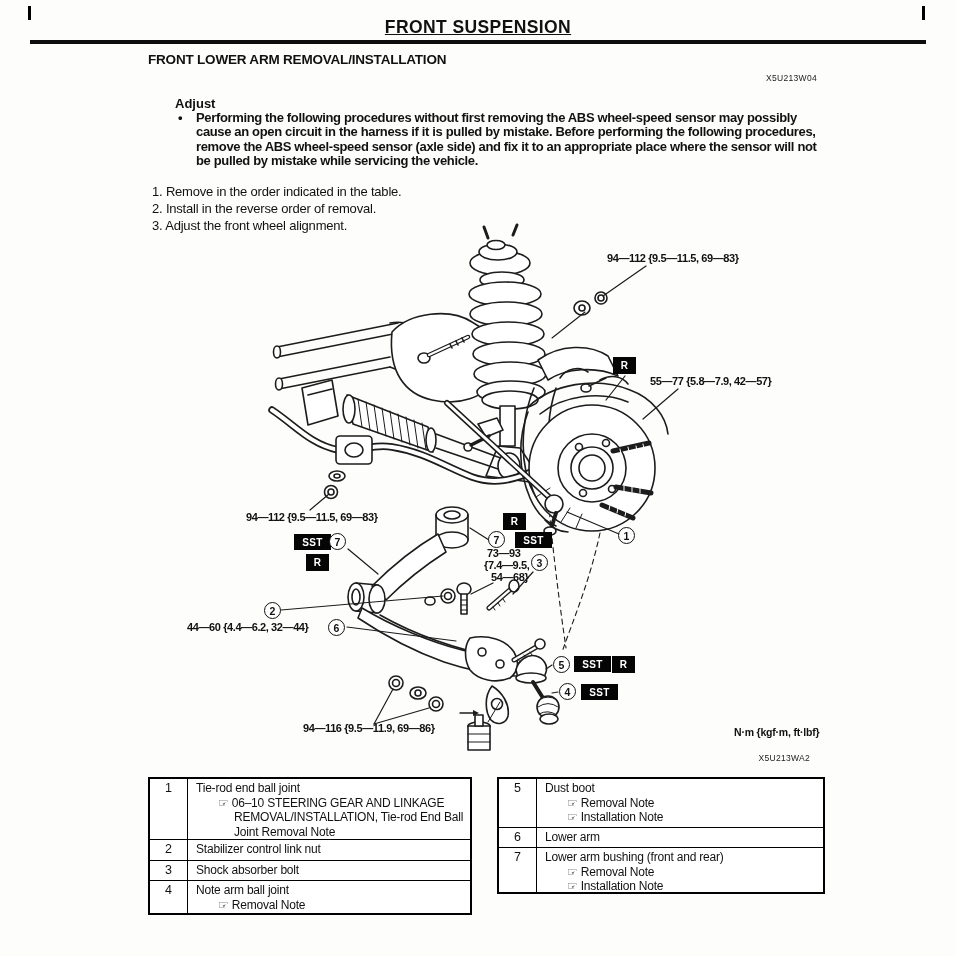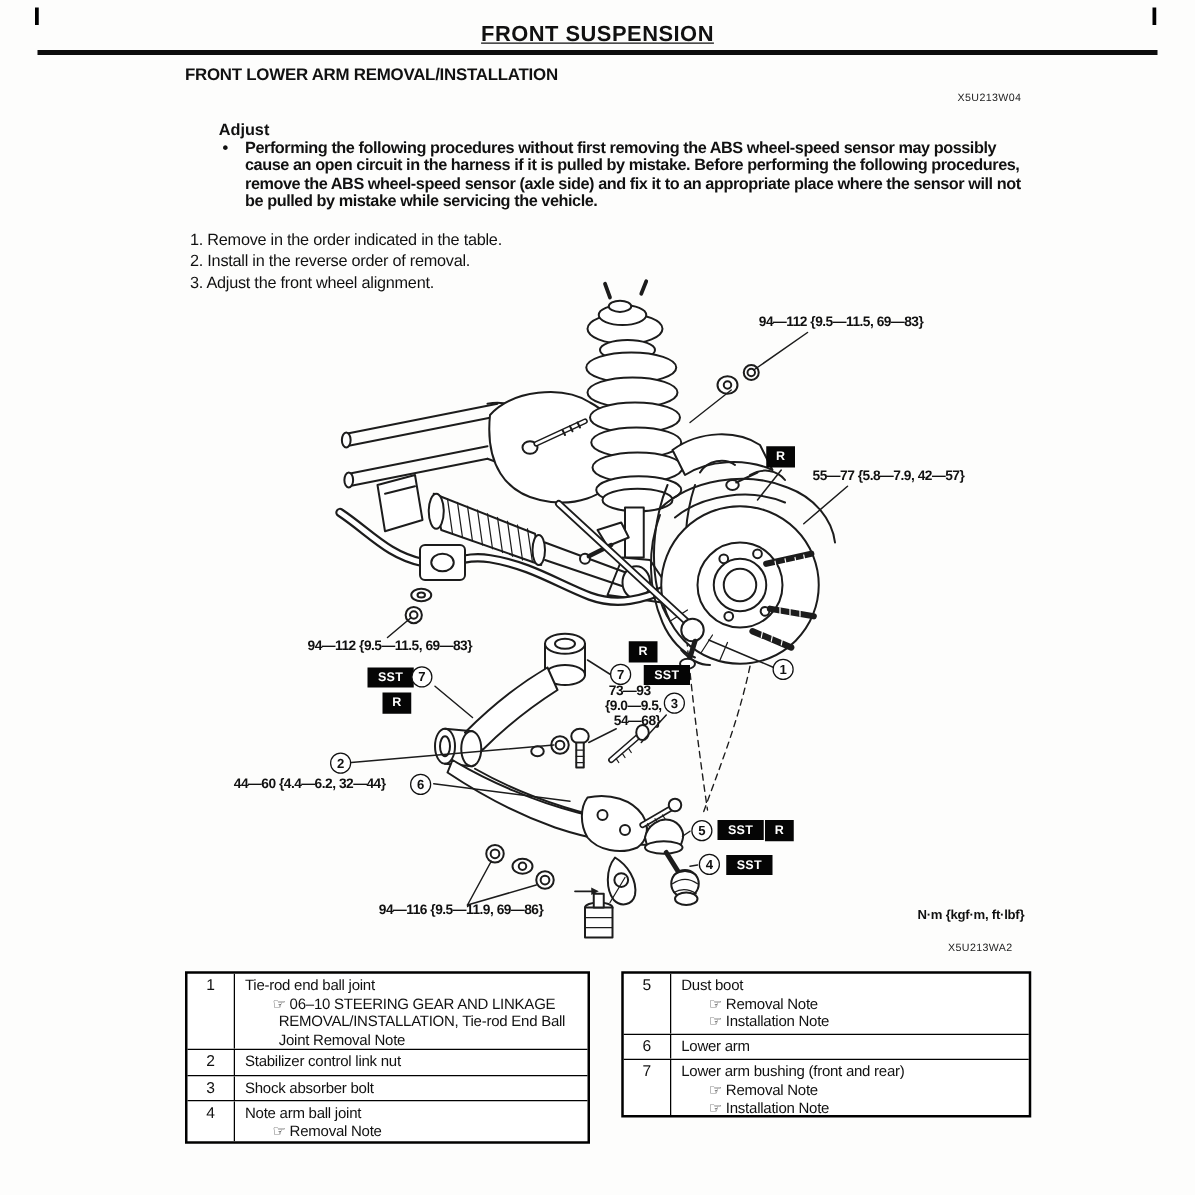--- a/index.html
+++ b/index.html
@@ -30,21 +30,21 @@
   .units-note{font-size:10.5px;font-weight:bold;letter-spacing:-0.2px;white-space:nowrap;}
   
   .dtable{border:2px solid #000;background:#fff;box-sizing:border-box;}
   .drow{display:flex;box-sizing:border-box;border-top:1.5px solid #000;overflow:hidden;}
   .drow:first-child{border-top:none;}
   .dnum{width:37px;border-right:1.5px solid #000;flex:none;
         display:flex;justify-content:center;padding-top:2px;
         font-size:12.5px;}
   .ddesc{flex:1;padding:2px 4px 2px 8px;font-size:12px;line-height:14.6px;letter-spacing:-0.2px;}
   .ddesc .sub{margin-left:22px;}
-  .ddesc .cont{margin-left:27px;}
+  .ddesc .cont{margin-left:38px;}
   svg{position:absolute;left:0;top:0;z-index:1;}
   .mark{background:#000;}
 </style>
 </head>
 <body>
 
 <div class="abs mark" style="left:28px;top:6px;width:3px;height:14px;"></div>
 <div class="abs mark" style="left:922px;top:6px;width:3px;height:14px;"></div>
 <div class="abs page-title" style="left:478px;top:17px;transform:translateX(-50%);">FRONT SUSPENSION</div>
 <div class="abs rule" style="left:30px;top:40px;width:896px;height:4px;"></div>
@@ -249,21 +249,21 @@
     <path d="M374,724 L429,708"></path>
     <path d="M552,665 L546,669"></path>
     <path d="M558,692 L552,693"></path>
   </g>
 </svg>
 
 <div class="abs torque" style="left:607px;top:252px;">94—112 {9.5—11.5, 69—83}</div>
 <div class="abs torque" style="left:650px;top:375px;text-align:right;">55—77 {5.8—7.9, 42—57}</div>
 <div class="abs torque" style="left:246px;top:511px;">94—112 {9.5—11.5, 69—83}</div>
 <div class="abs torque" style="left:487px;top:547px;">73—93</div>
-<div class="abs torque" style="left:484px;top:559px;">{9.0—9.5,</div>
+<div class="abs torque" style="left:484px;top:559px;">{7.4—9.5,</div>
 <div class="abs torque" style="left:491px;top:571px;">54—68}</div>
 <div class="abs torque" style="left:187px;top:621px;">44—60 {4.4—6.2, 32—44}</div>
 <div class="abs torque" style="left:303px;top:722px;">94—116 {9.5—11.9, 69—86}</div>
 <div class="abs units-note" style="left:734px;top:726px;">N·m {kgf·m, ft·lbf}</div>
 <div class="abs fig-code" style="left:810px;top:753px;transform:translateX(-100%);">X5U213WA2</div>
 
 <div class="abs badge" style="left:613px;top:357px;width:23px;height:17px;">R</div>
 <div class="abs badge" style="left:294px;top:534px;width:37px;height:16px;">SST</div>
 <div class="abs badge" style="left:306px;top:554px;width:23px;height:17px;">R</div>
 <div class="abs badge" style="left:503px;top:513px;width:23px;height:17px;">R</div>

